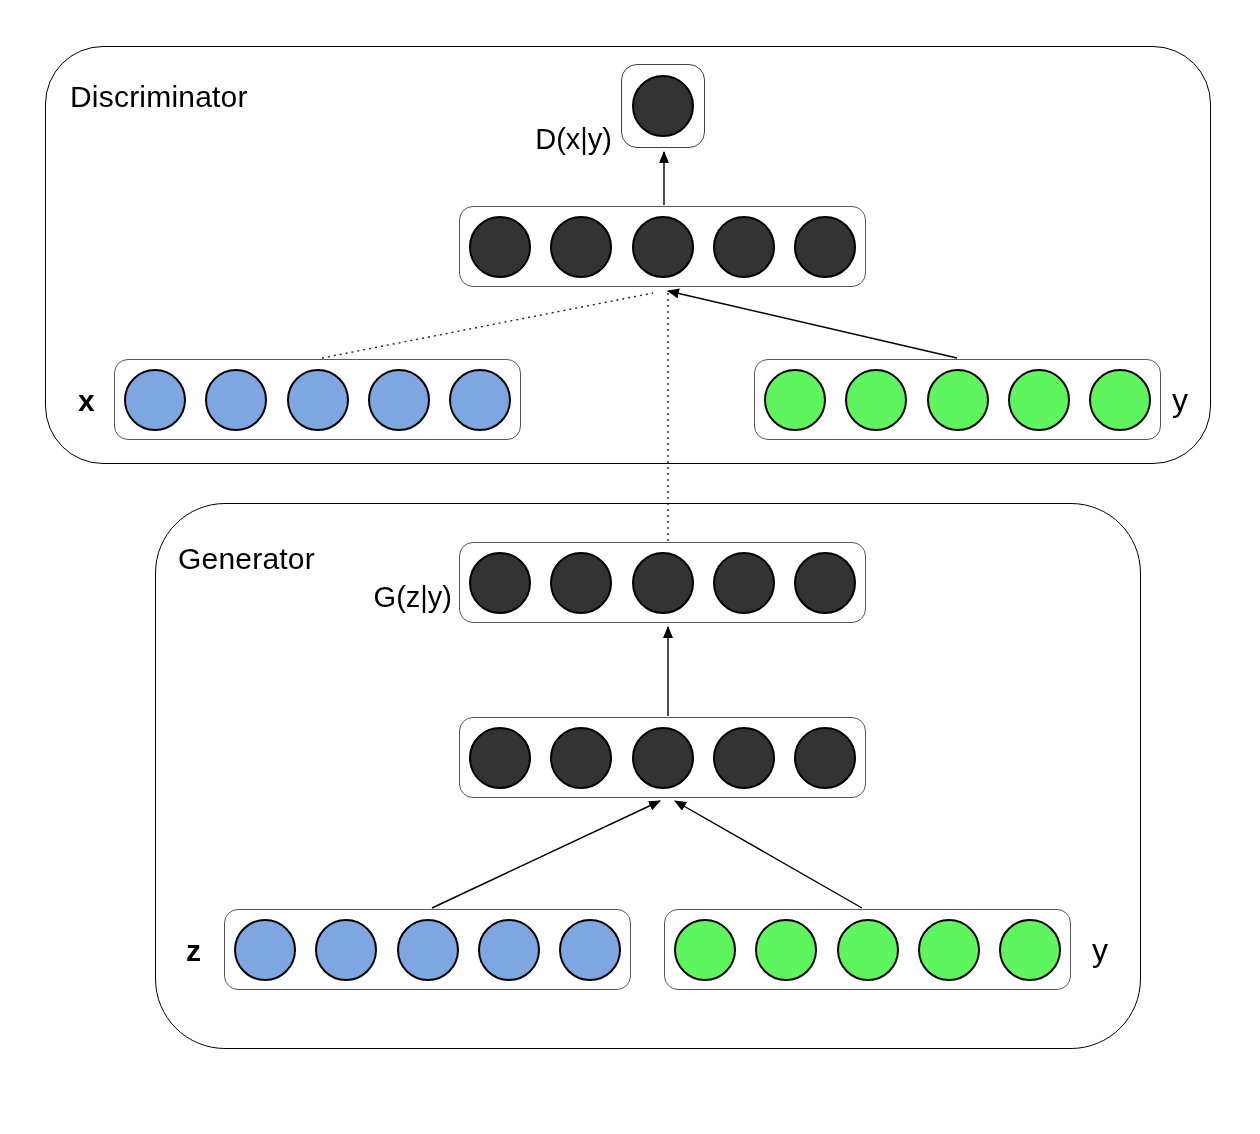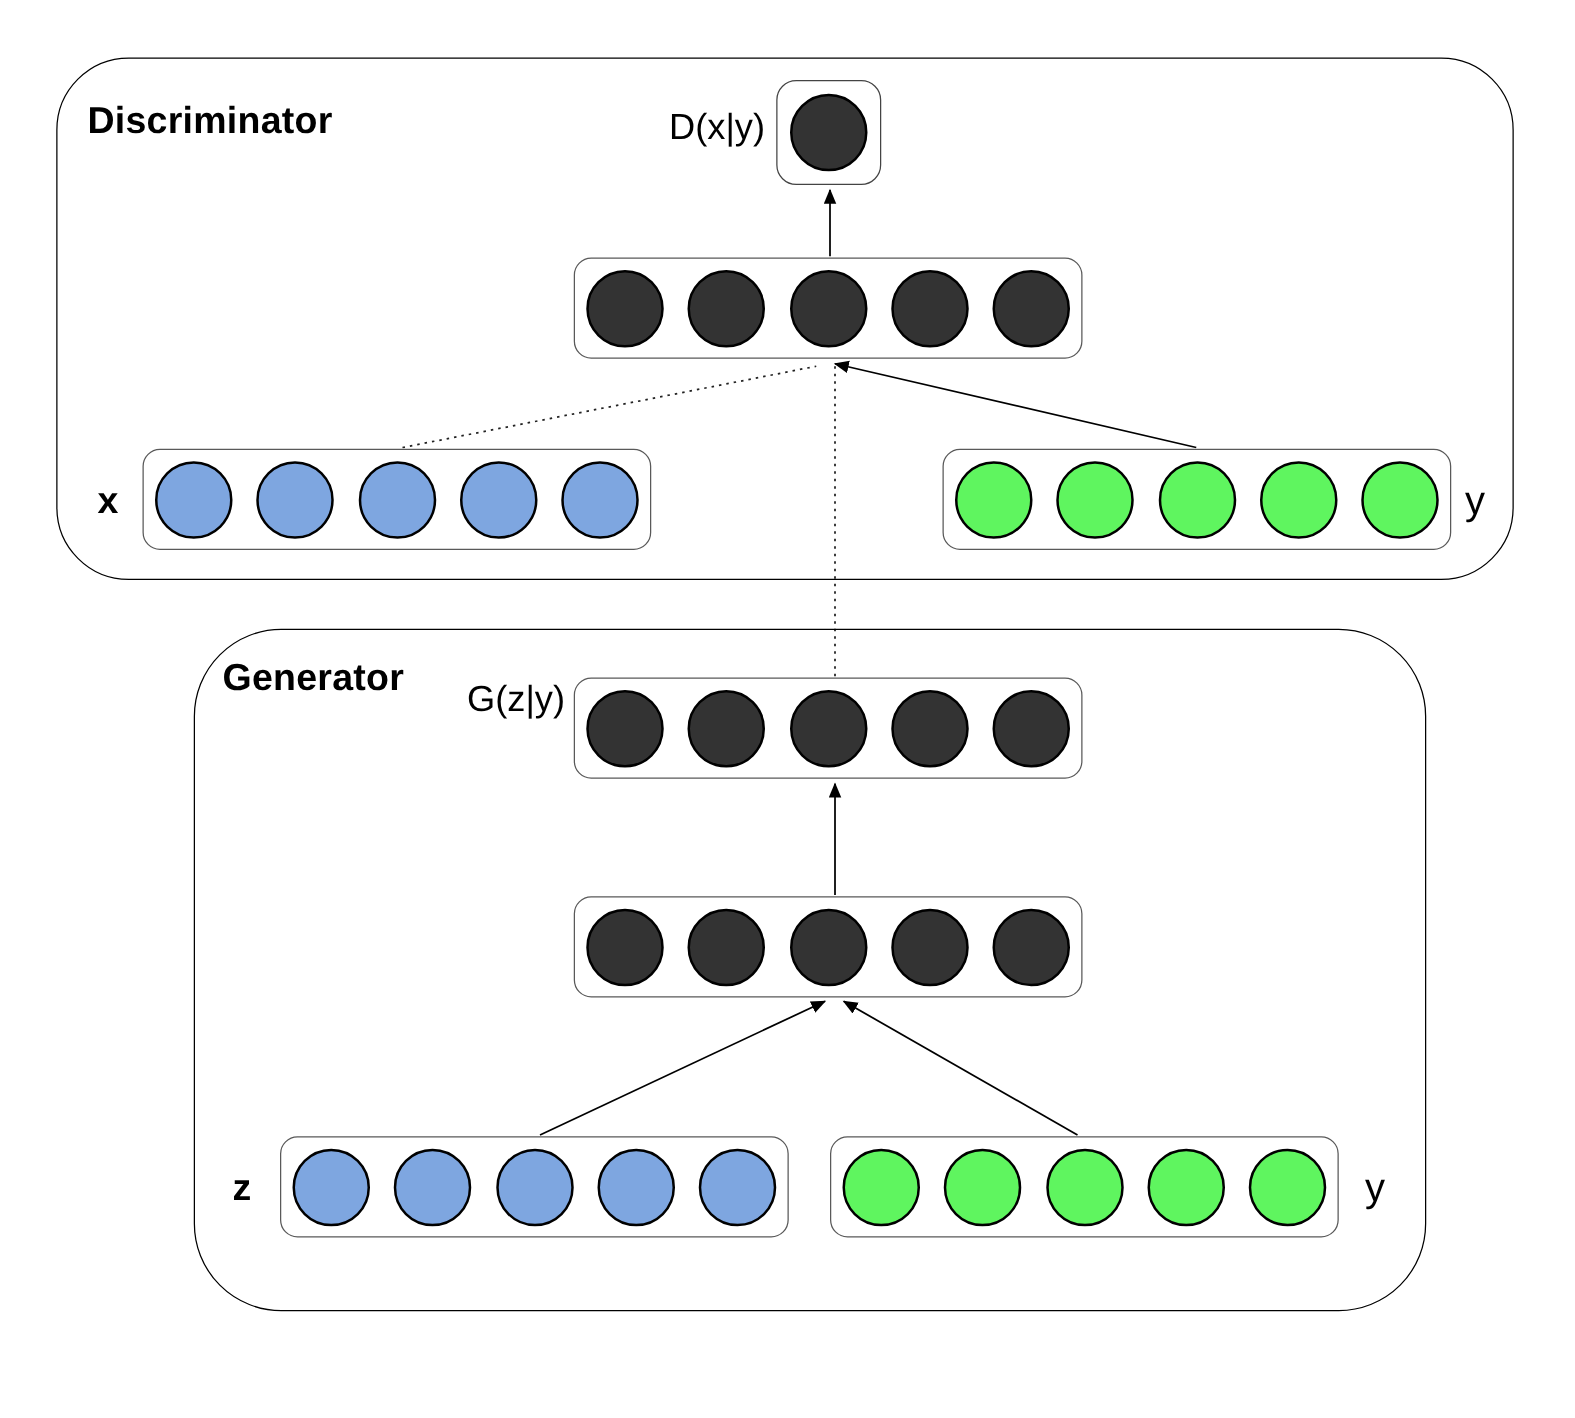--- a/index.html
+++ b/index.html
@@ -16,30 +16,30 @@
     border:1.5px solid #000;
     background:transparent;
   }
   #discriminator-box{left:45px;top:46px;width:1164px;height:416px;border-radius:58px;}
   #generator-box{left:155px;top:503px;width:984px;height:544px;border-radius:70px;}
 
   .section-label{
     position:absolute;
     font-size:30px;
     letter-spacing:0.2px;
-    font-weight:bold;
   }
   #discriminator-label{left:70px;top:80px;}
-  #generator-label{left:178px;top:526px;}
+  #generator-label{left:178px;top:542px;}
 
   .func-label{
     position:absolute;
     font-size:29px;
     text-align:right;
     width:120px;
+    margin-top:37px;
   }
   #d-output-label{left:492px;top:86px;}
   #g-output-label{left:332px;top:544px;}
 
   .io-label{position:absolute;font-size:30px;}
   .io-label.bold{font-weight:bold;}
   #x-label{left:78px;top:384px;}
   #y-label-disc{left:1172px;top:382px;font-size:32px;}
   #z-label{left:186px;top:934px;}
   #y-label-gen{left:1092px;top:932px;font-size:32px;}

